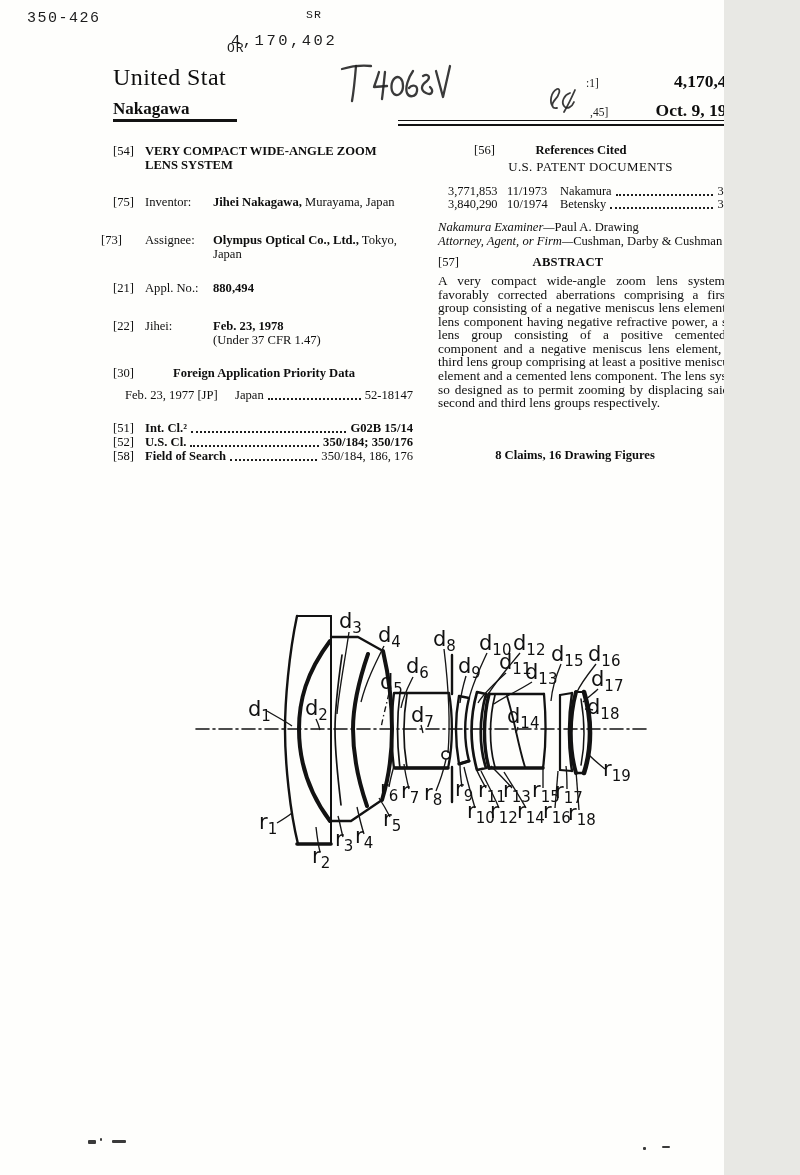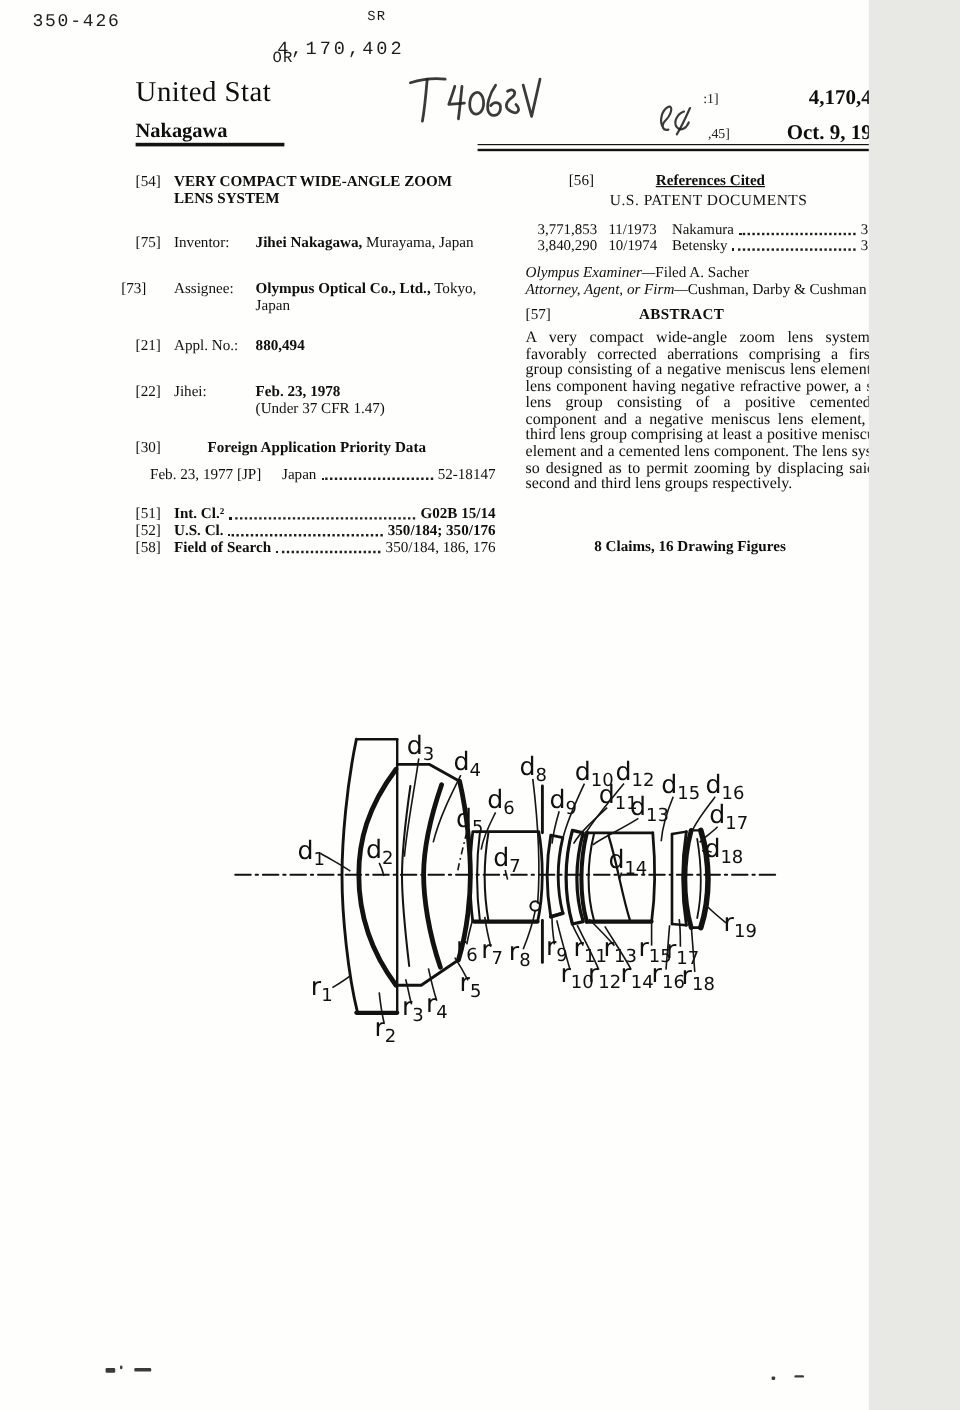--- a/index.html
+++ b/index.html
@@ -116,41 +116,41 @@
     <span class="b">350/184; 350/176</span>
   </div>
   <div class="ldrrow" style="left:113px;top:449px;width:300px;">
     <span style="width:32px;">[58]</span>
     <span class="b">Field of Search</span>
     <span class="dotfill"></span>
     <span>350/184, 186, 176</span>
   </div>
 
   <div class="abs sz" style="left:438px;top:143px;padding-left:36px;">[56]</div>
-  <div class="abs sz b ctr" style="left:452px;top:143px;width:280px;text-decoration:underline;">References Cited</div>
+  <div class="abs sz b ctr" style="left:441px;top:143px;width:280px;">References Cited</div>
   <div class="abs ctr" style="left:438px;top:160px;width:305px;font-size:12.9px;letter-spacing:.4px;">U.S. PATENT DOCUMENTS</div>
 
   <div id="refs">
       <div class="refrow" style="top: 184px;">
         <span class="refnum">3,771,853</span>
         <span class="refdate">11/1973</span>
         <span class="refname">Nakamura</span>
         <span class="refdots"></span>
         <span>350/184</span>
       </div>
       <div class="refrow" style="top: 196.5px;">
         <span class="refnum">3,840,290</span>
         <span class="refdate">10/1974</span>
         <span class="refname">Betensky</span>
         <span class="refdots"></span>
         <span>350/184</span>
       </div>
     </div>
 
-  <div class="abs sz" style="left:438px;top:220px;"><span class="i">Olympus Examiner—</span><span>Filed A. Sacher</span></div>
+  <div class="abs sz" style="left:438px;top:220px;"><span class="i">Nakamura Examiner—</span><span>Paul A. Drawing</span></div>
   <div class="abs sz" style="left:438px;top:234px;"><span class="i">Attorney, Agent, or Firm—</span><span>Cushman, Darby &amp; Cushman</span></div>
 
   <div class="abs sz" style="left:438px;top:255px;">[57]</div>
   <div class="abs sz b ctr" style="left:438px;top:255px;width:260px;letter-spacing:.3px;">ABSTRACT</div>
 
   <div class="abs abstract" style="left:438px;top:274px;width:321px;">A very compact wide-angle zoom lens system with favorably corrected aberrations comprising a first lens group consisting of a negative meniscus lens element and a lens component having negative refractive power, a second lens group consisting of a positive cemented lens component and a negative meniscus lens element, and a third lens group comprising at least a positive meniscus lens element and a cemented lens component. The lens system is so designed as to permit zooming by displacing said first, second and third lens groups respectively.</div>
 
   <div class="abs sz b ctr" style="left:426px;top:448px;width:298px;">8 Claims, 16 Drawing Figures</div>
 
   <svg id="lens-svg" style="left:0;top:0;" width="800" height="1175" viewBox="0 0 800 1175" aria-label="Zoom lens cross-section: surface radii r1-r19, axial thicknesses and spacings d1-d18">

